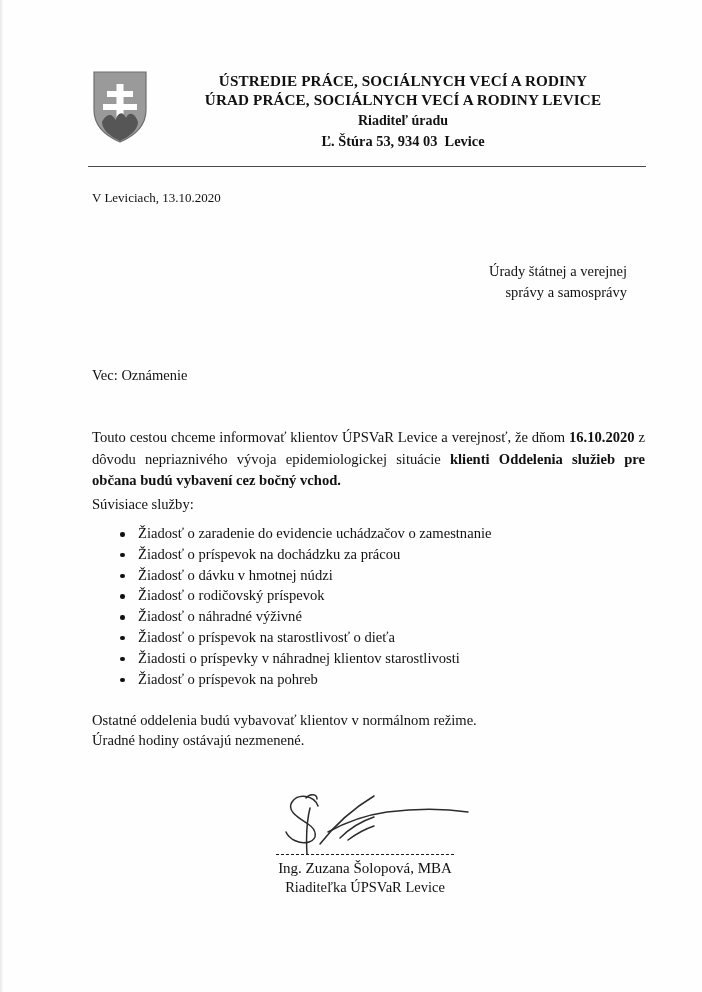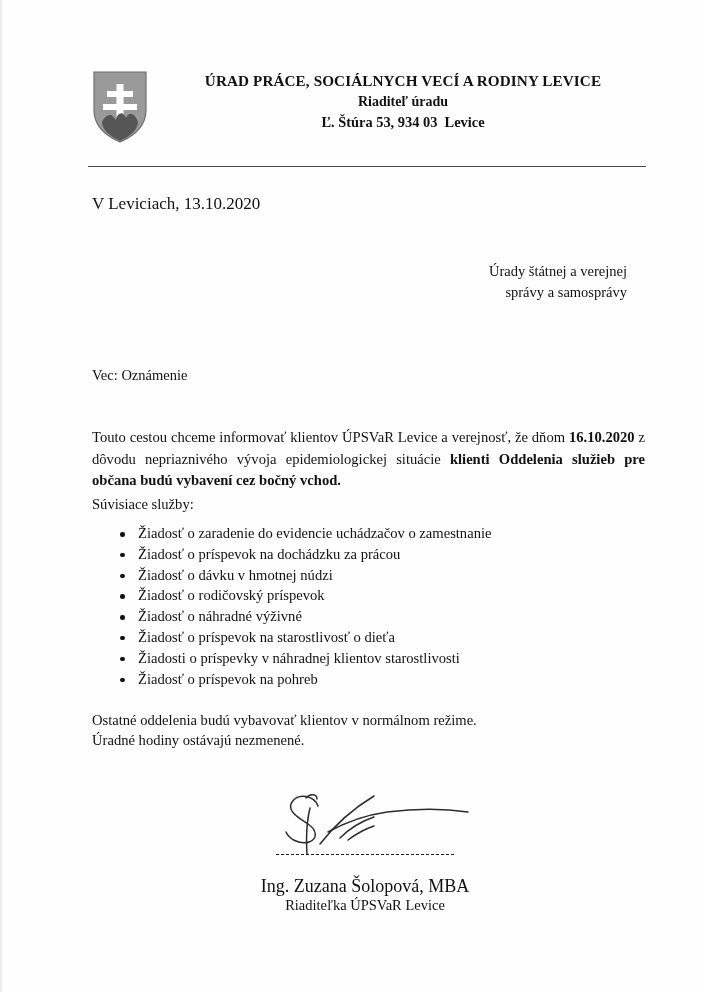--- a/index.html
+++ b/index.html
@@ -88,22 +88,22 @@
     top: 166px;
     width: 558px;
     height: 1px;
     background: #4a4a4a;
   }
 
   
   .place-date {
     position: absolute;
     left: 92px;
-    top: 194px;
-    font-size: 17px;
+    top: 188px;
+    font-size: 13px;
     line-height: 20px;
   }
 
   
   .recipient {
     position: absolute;
     right: 75px;
     top: 261px;
     text-align: right;
     font-size: 14.5px;
@@ -192,23 +192,23 @@
     left: 22px;
     top: 0;
   }
   .sig-dashes {
     width: 178px;
     margin: 0 auto;
     border-top: 1.4px dashed #1a1a1a;
     height: 0;
   }
   .sig-name {
-    font-size: 18px;
-    line-height: 19px;
-    margin-top: 22px;
+    font-size: 15px;
+    line-height: 19px;
+    margin-top: 4px;
   }
   .sig-title {
     font-size: 14.5px;
     line-height: 19px;
   }
 </style>
 </head>
 <body>
 
 <div class="page">
@@ -219,20 +219,21 @@
 
     <div class="crest">
       <svg width="56" height="74" viewBox="0 0 56 74" xmlns="http://www.w3.org/2000/svg">
         <path d="M2 2 H54 V40 C54 56 42 66 28 72 C14 66 2 56 2 40 Z" fill="#9a9a9a" stroke="#6f6f6f" stroke-width="1.2"></path>
         <path d="M24.5 14 H31.5 V21 H41 V27 H31.5 V34 H45 V40 H31.5 V54 H24.5 V40 H11 V34 H24.5 V27 H15 V21 H24.5 Z" fill="#ffffff"></path>
         <path d="M10 52 C15 42 21 44 23.5 50 C26 42 31 41 34 48 C37 41 43 43 46 52 C46 60 37 67 28 71 C19 67 10 60 10 52 Z" fill="#565656"></path>
       </svg>
     </div>
 
     <div class="header-text">
+      <div class="org-line1">ÚSTREDIE PRÁCE, SOCIÁLNYCH VECÍ A RODINY</div>
       <div class="org-line2">ÚRAD PRÁCE, SOCIÁLNYCH VECÍ A RODINY LEVICE</div>
       <div class="org-role">Riaditeľ úradu</div>
       <div class="org-address">Ľ. Štúra 53, 934 03  Levice</div>
     </div>
   </div>
 
   <div class="rule"></div>
 
   <div class="place-date">V Leviciach, 13.10.2020</div>
 

